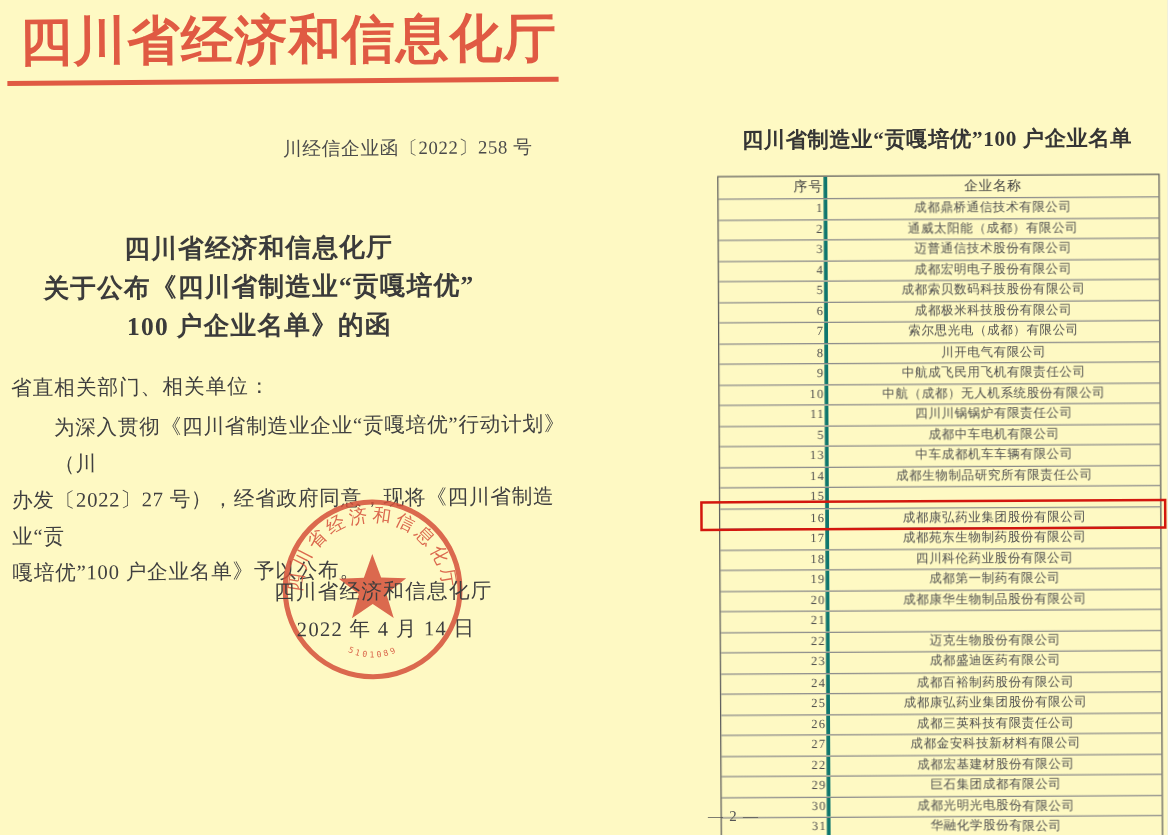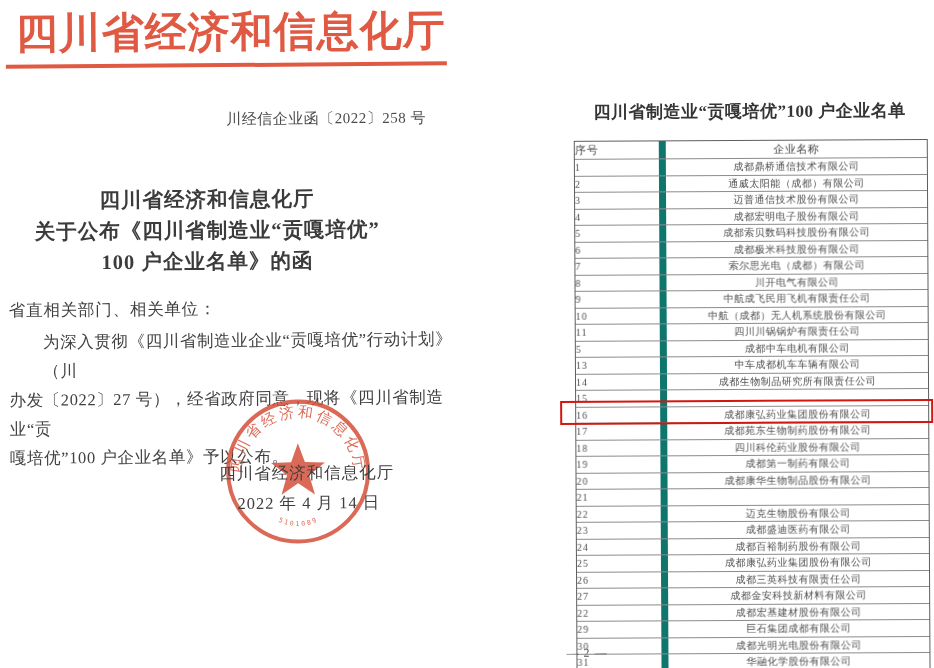--- a/index.html
+++ b/index.html
@@ -1,18 +1,18 @@
 <!DOCTYPE html>
 <html><head>
 <meta charset="utf-8">
 <style>
   html,body{margin:0;padding:0;background:#e8e8e8;}
   #canvas{
     position:relative;width:934px;height:668px;margin:0 auto;
-    background:#ffffff;overflow:hidden;
+    background:#fef9c3;overflow:hidden;
     font-family:"Liberation Serif","DejaVu Serif",serif;
     color:#3e3e3e;
   }
   
   .left-page{position:absolute;left:0;top:0;width:480px;height:668px;
     transform:rotate(-0.45deg);transform-origin:50% 50%;}
   .masthead{position:absolute;left:18px;top:4px;width:440px;
     font-size:42px;font-weight:bold;color:var(--masthead-red);
     letter-spacing:1px;white-space:nowrap;}
   .masthead-rule{position:absolute;left:8px;top:63px;width:441px;height:4px;
@@ -33,21 +33,21 @@
   
   .right-page{position:absolute;left:535px;top:90px;width:399px;height:578px;
     transform:rotate(-0.3deg);transform-origin:50% 50%;}
   .list-title{position:absolute;left:28px;top:10px;width:376px;text-align:center;
     font-weight:bold;font-size:17px;letter-spacing:0.5px;color:#353535;white-space:nowrap;}
   .rtable{position:absolute;left:40px;top:50px;width:352px;
     border:1.4px solid #5d5d5d;filter:blur(0.22px);color:#4e4e4e;}
   .trow{display:flex;height:15.5px;border-top:1px solid #8b8b8b;
     font-size:10px;line-height:15.5px;overflow:hidden;}
   .trow.thead{height:17px;border-top:none;font-size:11px;line-height:17px;color:#3f3f3f;}
-  .cno{width:84px;border-right:7px solid #0f766e;text-align:left;letter-spacing:1px;}
+  .cno{width:84px;border-right:3px solid #0f766e;text-align:right;letter-spacing:1px;}
   .cname{flex:1;text-align:center;letter-spacing:0.5px;white-space:nowrap;}
   .highlight-box{position:absolute;left:25px;top:310px;width:369px;height:20px;
     border:2.5px solid var(--highlight-red);z-index:4;}
   .page-number{position:absolute;left:30px;top:555px;font-size:12px;color:#555;
     letter-spacing:1px;}
 </style>
 </head>
 <body>
 
 <div id="canvas" style="--masthead-red: #e05a43; --seal-red: #d5503a; --highlight-red: #d3170e; --text-dark: #3e3e3e;">

